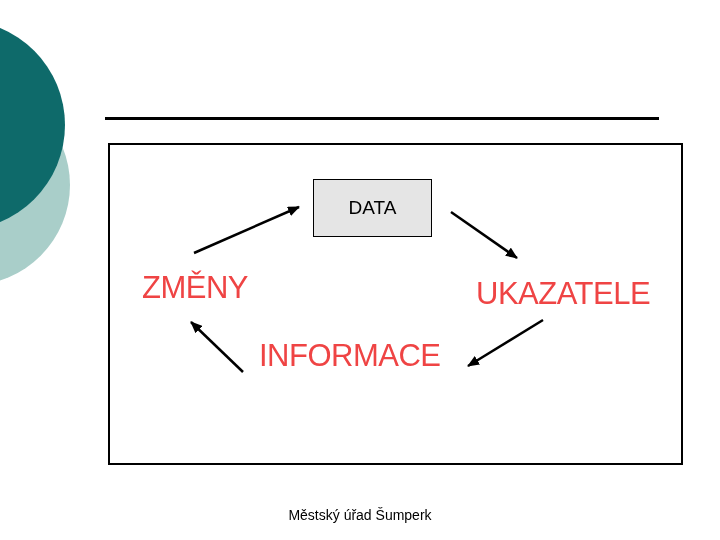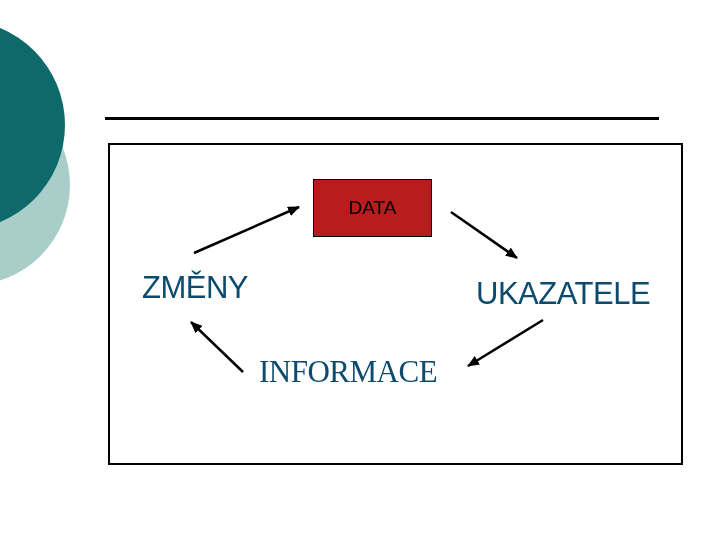--- a/index.html
+++ b/index.html
@@ -69,43 +69,43 @@
     background: #ffffff;
     z-index: 3;
   }
   
   .node-box {
     position: absolute;
     left: 313px;
     top: 179px;
     width: 119px;
     height: 58px;
-    background: #b91c1c;
+    background: #e5e5e5;
     border: 1.5px solid #000000;
     display: flex;
     align-items: center;
     justify-content: center;
     font-size: 19px;
     color: #000000;
     z-index: 4;
     box-sizing: border-box;
   }
   
   .node-label {
     position: absolute;
     font-size: 31px;
     letter-spacing: -0.5px;
-    color: #0c4a6e;
+    color: #ef4444;
     line-height: 1;
     white-space: nowrap;
     z-index: 4;
   }
   .node-zmeny     { left: 142px; top: 272px; }
   .node-ukazatele { left: 476px; top: 271px; margin-top: 7px; }
-  .node-informace { left: 259px; top: 356px; font-family: Liberation Serif, serif; }
+  .node-informace { left: 259px; top: 340px; }
   
   .arrows-layer {
     position: absolute;
     left: 0;
     top: 0;
     width: 720px;
     height: 540px;
     z-index: 5;
     pointer-events: none;
   }
@@ -146,14 +146,15 @@
       <marker id="arrowhead" viewBox="0 0 12 10" refX="11" refY="5" markerWidth="12" markerHeight="10" markerUnits="userSpaceOnUse" orient="auto">
         <path d="M0,0 L12,5 L0,10 Z" fill="#000000"></path>
       </marker>
     </defs>
     <line x1="194" y1="253" x2="299" y2="207" stroke="#000000" stroke-width="2.5" marker-end="url(#arrowhead)"></line>
     <line x1="451" y1="212" x2="517" y2="258" stroke="#000000" stroke-width="2.5" marker-end="url(#arrowhead)"></line>
     <line x1="543" y1="320" x2="468" y2="366" stroke="#000000" stroke-width="2.5" marker-end="url(#arrowhead)"></line>
     <line x1="243" y1="372" x2="191" y2="322" stroke="#000000" stroke-width="2.5" marker-end="url(#arrowhead)"></line>
   </svg>
 
+  <div class="footer">Městský úřad Šumperk</div>
 
 </div>
 
 </body></html>

